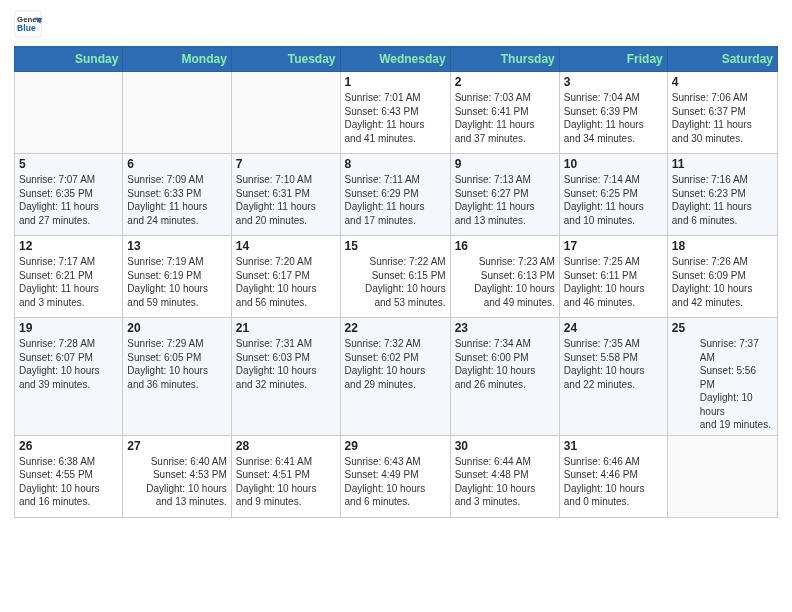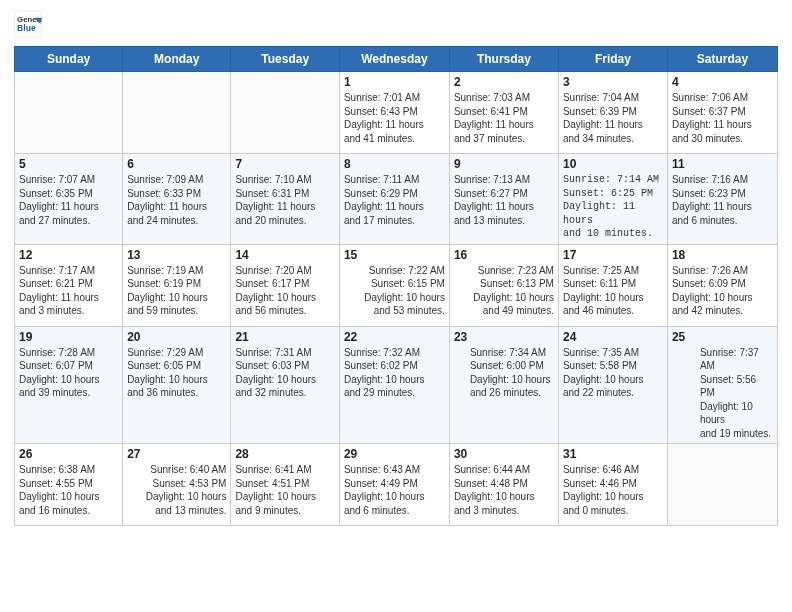--- a/index.html
+++ b/index.html
@@ -45,25 +45,25 @@
       color: #444;
       margin-top: 2px;
     }
     .calendar {
       width: 100%;
       border-collapse: collapse;
       border: 1px solid #bbb;
     }
     .calendar th {
       background: #2e6db4;
-      color: #ffffff;
+      color: #86efac;
       font-size: 12px;
       font-weight: bold;
       padding: 5px 4px;
-      text-align: center;
+      text-align: right;
       border: 1px solid #2560a0;
     }
     .calendar td {
       border: 1px solid #ccc;
       vertical-align: top;
       padding: 3px 4px;
       width: 113px;
       height: 82px;
       background: #fff;
     }
@@ -185,21 +185,21 @@
           </td>
           <td>
             <span class="day-num">9</span>
             <div class="day-info" style="white-space: pre-line;">Sunrise: 7:13 AM
 Sunset: 6:27 PM
 Daylight: 11 hours
 and 13 minutes.</div>
           </td>
           <td>
             <span class="day-num">10</span>
-            <div class="day-info" style="white-space: pre-line; font-family: Liberation Mono, monospace;">Sunrise: 7:14 AM
+            <div class="day-info" style="white-space: pre-line;">Sunrise: 7:14 AM
 Sunset: 6:25 PM
 Daylight: 11 hours
 and 10 minutes.</div>
           </td>
           <td>
             <span class="day-num">11</span>
             <div class="day-info" style="white-space: pre-line;">Sunrise: 7:16 AM
 Sunset: 6:23 PM
 Daylight: 11 hours
 and 6 minutes.</div>
@@ -280,21 +280,21 @@
           </td>
           <td>
             <span class="day-num">22</span>
             <div class="day-info" style="white-space: pre-line;">Sunrise: 7:32 AM
 Sunset: 6:02 PM
 Daylight: 10 hours
 and 29 minutes.</div>
           </td>
           <td>
             <span class="day-num">23</span>
-            <div class="day-info" style="white-space: pre-line; margin-left: 16px;">Sunrise: 7:34 AM
+            <div class="day-info" style="white-space: pre-line;">Sunrise: 7:34 AM
 Sunset: 6:00 PM
 Daylight: 10 hours
 and 26 minutes.</div>
           </td>
           <td>
             <span class="day-num">24</span>
             <div class="day-info" style="white-space: pre-line;">Sunrise: 7:35 AM
 Sunset: 5:58 PM
 Daylight: 10 hours
 and 22 minutes.</div>

